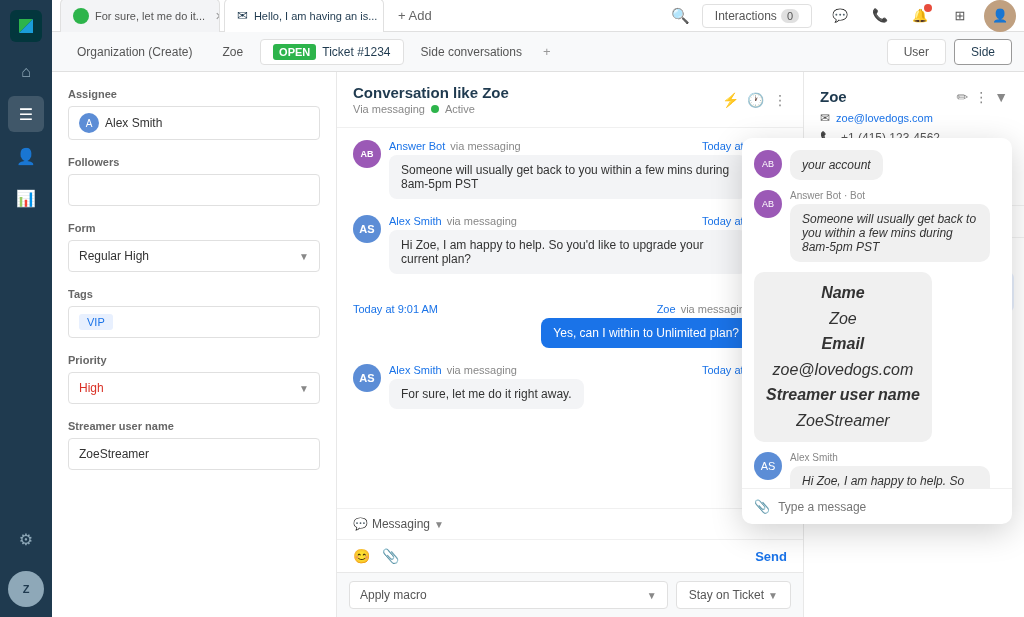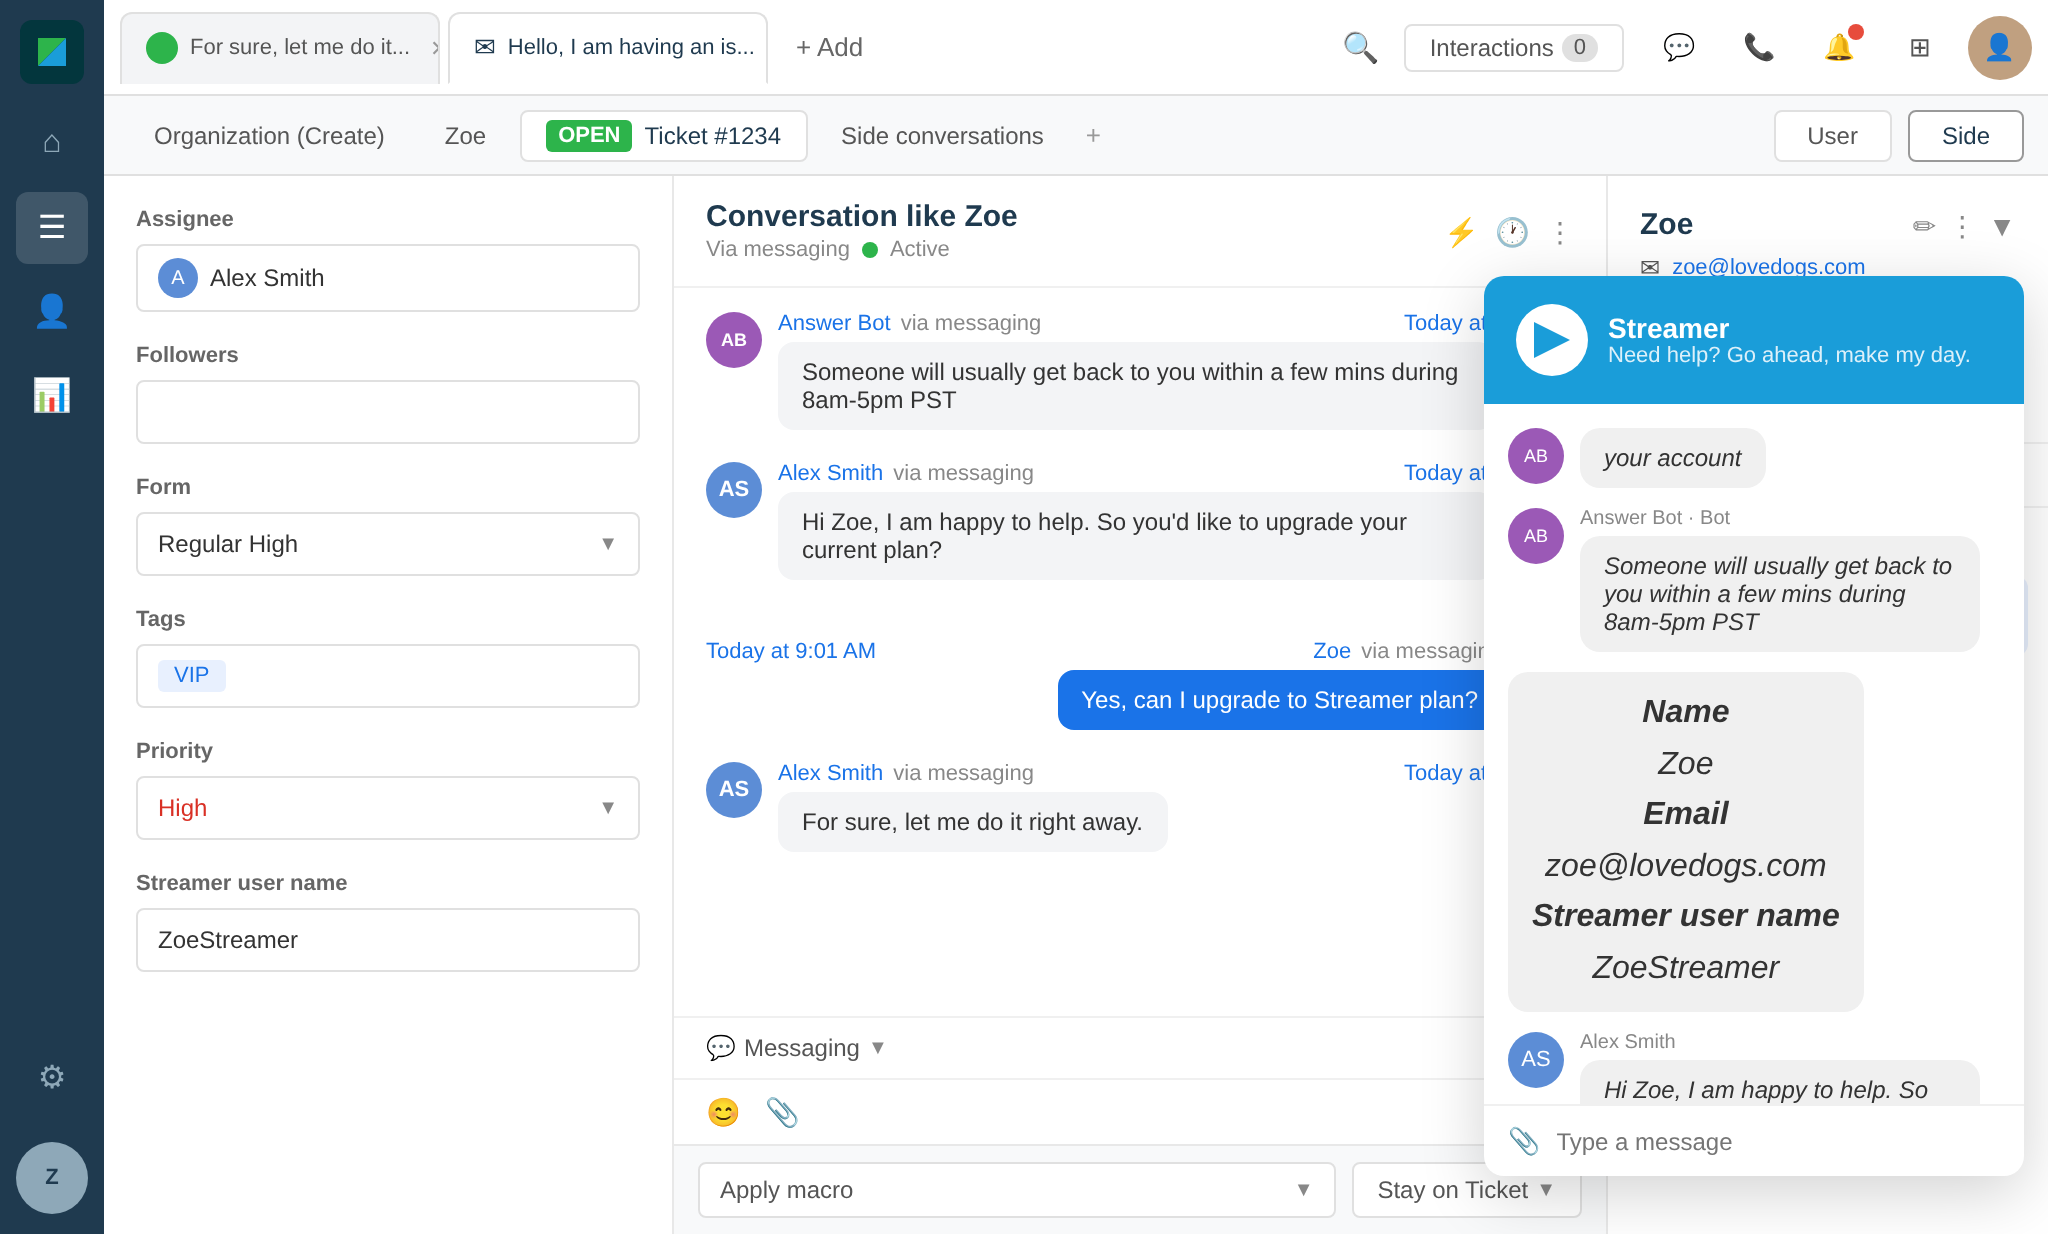--- a/index.html
+++ b/index.html
@@ -13,21 +13,21 @@
     .nav-logo { width: 32px; height: 32px; background: #03363d; border-radius: 6px; display: flex; align-items: center; justify-content: center; margin-bottom: 6px; }
     .nav-icon-btn { width: 36px; height: 36px; border-radius: 6px; display: flex; align-items: center; justify-content: center; cursor: pointer; color: #8ea8b8; font-size: 16px; }
     .nav-icon-btn.active { background: rgba(255,255,255,0.15); color: #fff; }
     .nav-bottom { margin-top: auto; }
     .nav-zendesk { width: 36px; height: 36px; border-radius: 50%; background: #8ea8b8; display: flex; align-items: center; justify-content: center; color: #1f3a4f; font-weight: bold; font-size: 14px; }
 
     
     .main-panel { flex: 1; display: flex; flex-direction: column; overflow: hidden; }
 
     
-    .tab-bar { height: 48px; background: #fff; border-bottom: 1px solid #e0e0e0; display: flex; align-items: center; padding: 0 8px; gap: 4px; }
+    .tab-bar { height: 32px; background: #fff; border-bottom: 1px solid #e0e0e0; display: flex; align-items: center; padding: 0 8px; gap: 4px; }
     .tab-item { display: flex; align-items: center; gap: 6px; padding: 6px 12px; border-radius: 6px 6px 0 0; border: 1px solid #e0e0e0; border-bottom: none; background: #f3f4f6; cursor: pointer; font-size: 12px; color: #555; max-width: 160px; white-space: nowrap; overflow: hidden; text-overflow: ellipsis; height: 36px; }
     .tab-item.active { background: #fff; border-bottom: 1px solid #fff; color: #1f3a4f; }
     .tab-item .tab-avatar { width: 16px; height: 16px; border-radius: 50%; background: #4caf50; flex-shrink: 0; display: flex; align-items: center; justify-content: center; font-size: 9px; color: #fff; }
     .tab-close { margin-left: 4px; color: #999; font-size: 11px; cursor: pointer; }
     .tab-add { padding: 4px 10px; color: #666; cursor: pointer; font-size: 13px; }
     .tab-search { margin-left: auto; color: #666; cursor: pointer; font-size: 15px; }
     .tab-conversations { display: flex; align-items: center; gap: 4px; padding: 4px 12px; border: 1px solid #e0e0e0; border-radius: 4px; font-size: 12px; color: #555; margin-left: 8px; }
     .tab-conversations .badge { background: #e0e0e0; border-radius: 10px; padding: 1px 6px; font-size: 11px; }
     .tab-actions { display: flex; align-items: center; gap: 8px; margin-left: 8px; }
     .tab-action-icon { width: 32px; height: 32px; border-radius: 50%; display: flex; align-items: center; justify-content: center; cursor: pointer; color: #555; position: relative; }
@@ -282,21 +282,21 @@
           </div>
 
           <div class="msg-bubble" style="flex-direction:row-reverse;">
             <div class="msg-avatar" style="background:#e67e22;">Z</div>
             <div class="msg-content" style="text-align:right;">
               <div class="msg-meta" style="text-align:right;">
                 <span>Zoe</span>
                 <span style="color:#888;margin-left:2px;">via messaging</span>
                 <span style="float:left;">Today at 9:01 AM</span>
               </div>
-              <div class="msg-text sent">Yes, can I upgrade to Streamer plan?</div>
+              <div class="msg-text sent">Yes, can I within to Unlimited plan?</div>
             </div>
           </div>
 
           <div class="msg-bubble">
             <div class="msg-avatar" style="background:#5c8dd6;">AS</div>
             <div class="msg-content">
               <div class="msg-meta">
                 <span>Alex Smith</span>
                 <span style="color:#888;margin-left:2px;">via messaging</span>
                 <span style="float:right;">Today at 9:01 AM</span>
@@ -393,31 +393,20 @@
             <div class="interaction-icon gray">C</div>
             <div class="interaction-text">
               <div class="interaction-title">Account update...</div>
               <div class="interaction-date">Jan 3, 9:14 AM</div>
             </div>
           </div>
         </div>
       </div>
 
       <div class="streamer-popup" style="position:absolute;top:138px;right:12px;">
-        <div class="streamer-header">
-          <div class="streamer-logo">
-            <svg width="22" height="22" viewBox="0 0 22 22">
-                <polygon points="2,2 20,11 2,20" fill="#1a9dd9"></polygon>
-              </svg>
-          </div>
-          <div>
-            <div class="streamer-title">Streamer</div>
-            <div class="streamer-subtitle">Need help? Go ahead, make my day.</div>
-          </div>
-        </div>
         <div class="streamer-messages">
 
           <div class="s-msg-row">
             <div class="s-avatar" style="background:#9b59b6;font-size:9px;">AB</div>
             <div>
               <div class="s-bubble gray">your account</div>
             </div>
           </div>
 
           <div class="s-msg-row">

